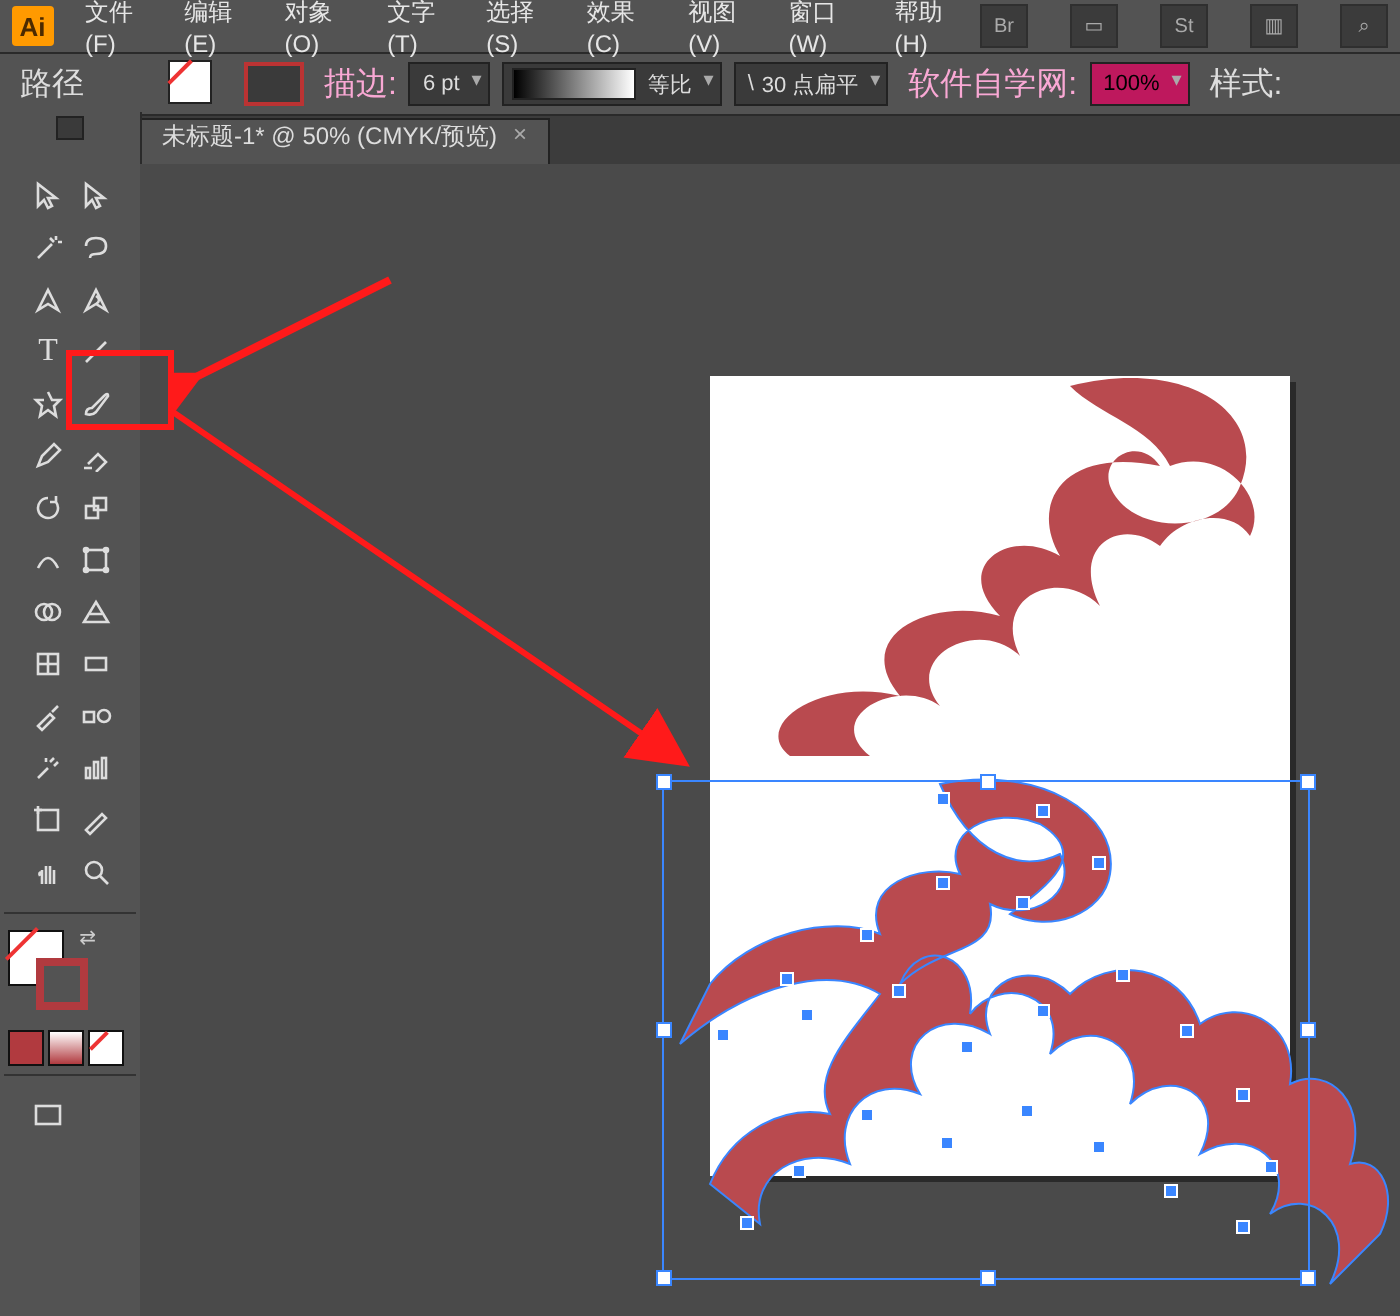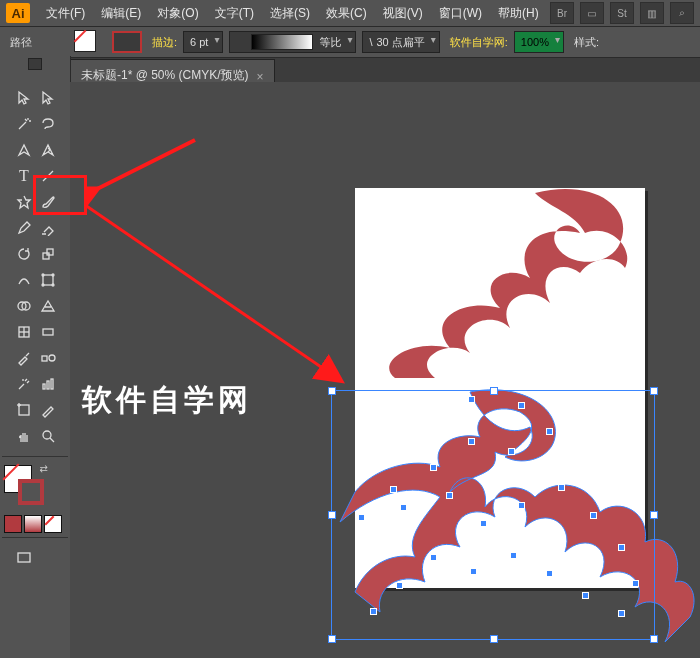--- a/index.html
+++ b/index.html
@@ -1,34 +1,34 @@
 <!DOCTYPE html>
 <html><head>
 <meta charset="utf-8">
 <style>
   html,body{margin:0;padding:0;width:700px;height:658px;background:#4a4a4a;font-family:"Microsoft YaHei",Arial,sans-serif;font-size:12px;color:#ccc;overflow:hidden}
   .menubar{height:26px;background:#535353;display:flex;align-items:center;padding:0 6px;border-bottom:1px solid #2a2a2a}
   .ai-logo{width:24px;height:20px;background:#ff9a00;color:#4b2a00;font-weight:bold;display:flex;align-items:center;justify-content:center;font-size:13px;border-radius:2px;margin-right:8px}
   .menu-item{padding:0 8px;height:26px;display:flex;align-items:center;color:#e6e6e6;font-size:12px}
-  .menu-right{margin-left:auto;display:flex;gap:6px;align-items:flex-end}
+  .menu-right{margin-left:auto;display:flex;gap:21px;align-items:flex-end}
   .icon-box{width:22px;height:20px;border:1px solid #2f2f2f;background:#3b3b3b;display:flex;align-items:center;justify-content:center;font-size:10px;color:#aaa}
   .controlbar{height:30px;background:#535353;display:flex;align-items:center;padding:0 6px;border-bottom:1px solid #2a2a2a;gap:6px}
-  .cb-label{color:#ddd;font-size:11px;margin-left:4px}
-  .cb-label.orange{color:#fde047}
+  .cb-label{color:#ddd;font-size:16px;margin-left:4px}
+  .cb-label.orange{color:#f9a8d4}
   .swatch-bar{position:relative;width:32px;height:24px}
   .swatch-bar .fill{position:absolute;left:0;top:0;width:20px;height:20px;background:#fff;border:1px solid #222}
   .none-line{position:absolute;left:0;top:0;width:100%;height:100%;}
   .none-line::after{content:"";position:absolute;left:2px;top:2px;right:2px;bottom:2px;border-top:2px solid #e33;transform:rotate(-45deg);transform-origin:center}
   .stroke-sample{width:26px;height:18px;border:2px solid #b33;background:#3a3a3a}
   .dd{height:20px;background:#3a3a3a;border:1px solid #222;display:flex;align-items:center;padding:0 14px 0 6px;color:#ddd;font-size:11px;position:relative}
   .dd::after{content:"▾";position:absolute;right:3px;top:2px;font-size:10px;color:#aaa}
-  .dd.white{background:#15803d;color:#000}
+  .dd.white{background:#be185d;color:#000}
   .profile{width:60px;height:14px;background:linear-gradient(to right,#000,#fff);border:1px solid #222}
   .tabstrip{height:26px;background:#3c3c3c;display:flex;align-items:flex-end;border-bottom:1px solid #222;padding-left:70px}
-  .doc-tab{height:24px;background:#535353;border:1px solid #222;border-bottom:none;display:flex;align-items:flex-end;padding:0 10px;color:#ddd;font-size:12px;gap:8px}
+  .doc-tab{height:24px;background:#535353;border:1px solid #222;border-bottom:none;display:flex;align-items:flex-start;padding:0 10px;color:#ddd;font-size:12px;gap:8px}
   .doc-tab .x{color:#aaa;font-size:12px}
   .workspace{position:absolute;left:70px;top:82px;right:0;bottom:0;background:#4a4a4a}
   .toolbar{position:absolute;left:0;top:56px;width:70px;bottom:0;background:#535353;border-right:1px solid #2a2a2a;padding-top:26px}
   .tool-grid{display:grid;grid-template-columns:22px 22px;gap:2px 2px;padding:4px 4px;justify-content:center}
   .tool{width:22px;height:22px;background:#535353;display:flex;align-items:center;justify-content:center;color:#ddd;font-size:14px;border:1px solid transparent}
   .tool svg{width:16px;height:16px}
   .tool.stroke path,.tool.stroke line,.tool.stroke polyline,.tool.stroke rect,.tool.stroke circle{stroke:#ddd;stroke-width:1.3;fill:none}
   .color-picker{margin:8px 4px;position:relative;width:42px;height:42px}
   .cp-fill{position:absolute;left:0;top:0;width:26px;height:26px;background:#fff;border:1px solid #111}
   .cp-stroke{position:absolute;left:14px;top:14px;width:26px;height:26px;background:#535353;border:4px solid #b13a3f;box-sizing:border-box}
@@ -76,21 +76,21 @@
   <div class="swatch-bar">
     <div class="fill">
         <div class="none-line"></div>
       </div>
   </div>
   <div class="stroke-sample"></div>
   <span class="cb-label orange">描边:</span>
   <div class="dd">
     <span>6 pt</span>
   </div>
-  <div class="dd" style="padding-left:21px">
+  <div class="dd" style="padding-left:4px">
     <div class="profile"></div>
     <span style="margin-left:6px">等比</span>
   </div>
   <div class="dd">
     <span style="margin-right:4px">\</span>
     <span>30 点扁平</span>
   </div>
   <span class="cb-label orange">软件自学网:</span>
   <div class="dd white">
     <span>100%</span>
@@ -281,21 +281,20 @@
           <rect x="2" y="3" width="12" height="9"></rect>
         </svg>
       </div>
     <div class="tool"></div>
   </div>
 </div>
 
 <div class="workspace">
 
   <div class="watermark" style="left:12px;top:298px">
-    <div class="main">软件自学网</div>
   </div>
 
   <div class="canvas-page" style="left:285px;top:106px;width:290px;height:400px">
 
     <svg class="ribbon" width="290" height="200" viewBox="0 0 290 200" style="position:absolute;left:0;top:0">
       <path fill="#b94a4f" d="
         M180 5 C240 -10 280 20 265 55 C255 80 210 80 200 55 C195 40 215 30 225 45
         C175 35 160 65 175 90 C150 75 120 95 145 120 C110 110 70 130 95 160
         C55 150 20 175 40 190 L80 190 C55 170 95 150 115 165 C95 140 135 120 155 140
         C140 110 175 95 195 115 C180 85 205 70 225 85 C235 70 260 65 270 80

